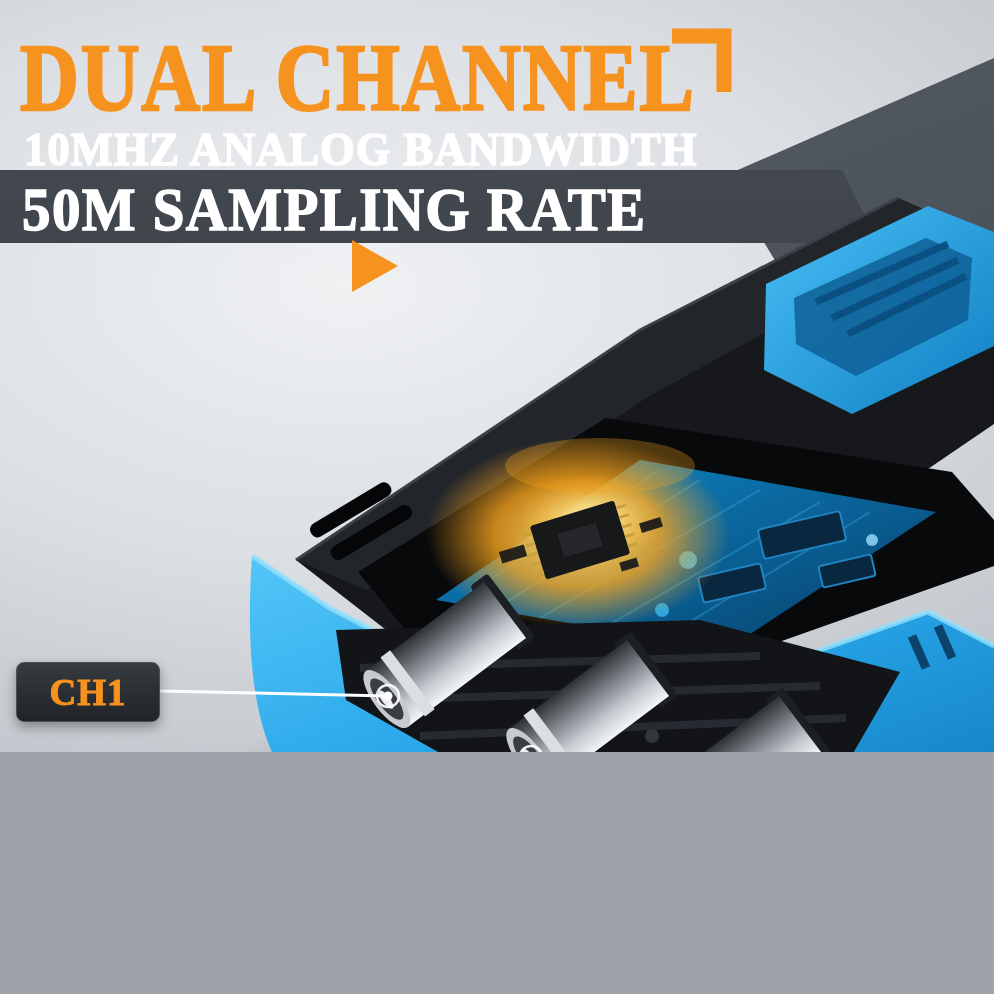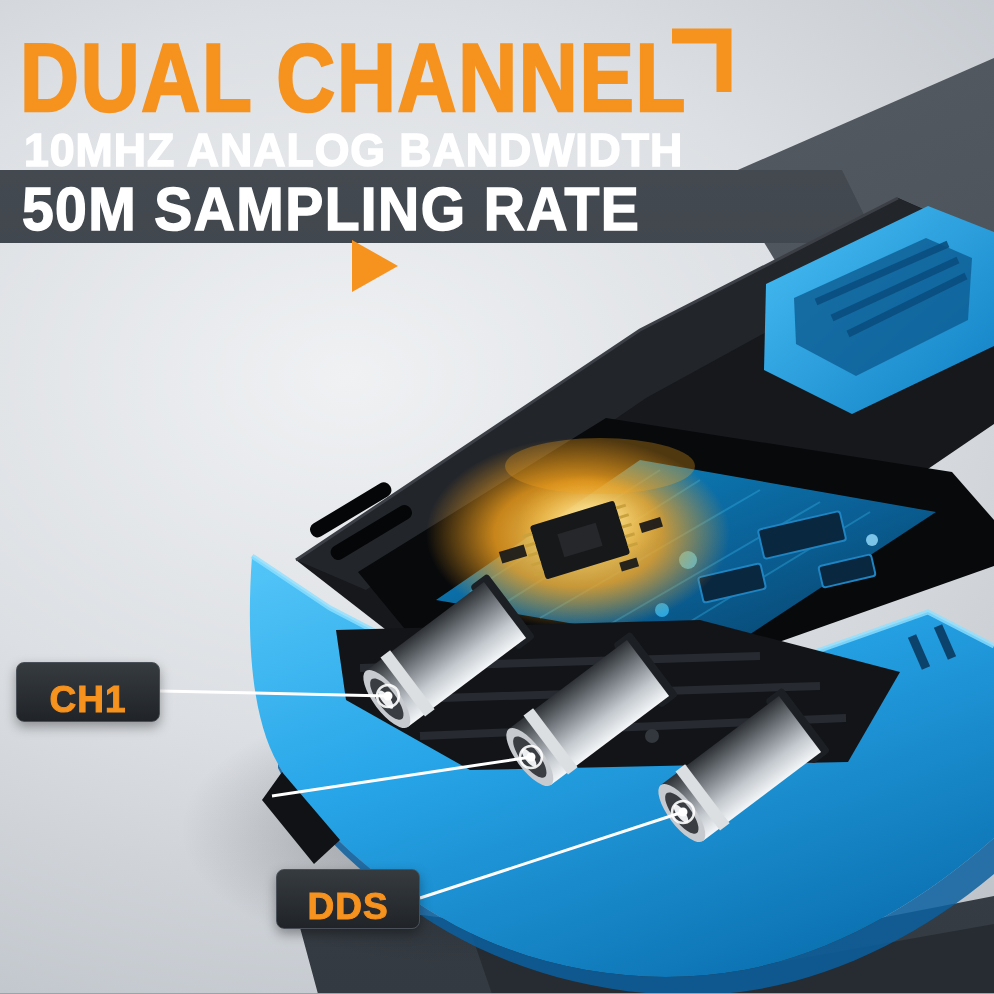--- a/index.html
+++ b/index.html
@@ -1,18 +1,18 @@
 <!DOCTYPE html>
 <html><head>
 <meta charset="utf-8">
 <style>
   html,body{margin:0;padding:0;background:#9ea3aa;}
   .stage{
-    position:relative;width:994px;height:993px;overflow:hidden;
-    font-family:Liberation Sans, sans-serif;
+    position:relative;width:994px;height:752px;overflow:hidden;
+    font-family:Liberation Serif, serif;
     background:radial-gradient(130% 95% at 35% 38%, #eff1f3 0%, #dcdfe3 38%, #c3c8ce 70%, #a8adb4 100%);
   }
   .bg{position:absolute;inset:0;}
   .bg-band-tr{
     background:linear-gradient(160deg,#5a6068 0%,#40464d 100%);
     clip-path:polygon(724px 176px, 994px 58px, 994px 330px, 788px 282px);
   }
   .bg-chev1{
     background:linear-gradient(180deg,#454b52,#343a41);
     clip-path:polygon(292px 898px, 706px 952px, 994px 896px, 994px 994px, 318px 994px);
@@ -58,21 +58,21 @@
   .desc{
     position:absolute;left:20px;top:278px;width:530px;margin:0;
     font-size:29.5px;line-height:1.16;color:#3c3c3c;
     white-space:pre-line;letter-spacing:0.2px;
   }
   .badge{
     position:absolute;width:142px;height:58px;
     background:linear-gradient(180deg,#363b40,#202428);
     border:1px solid #4a5057;border-radius:8px;
     box-shadow:0 5px 12px rgba(0,0,0,0.35);
-    display:flex;align-items:flex-end;justify-content:center;
+    display:flex;align-items:center;justify-content:center;
     color:#f6921e;font-weight:bold;font-size:37px;letter-spacing:1px;
     -webkit-text-stroke:1px #f6921e;
   }
   .badge-ch1{left:16px;top:662px;}
   .badge-ch2{left:128px;top:767px;}
   .badge-dds{left:276px;top:869px;}
 </style>
 </head>
 <body>
 

